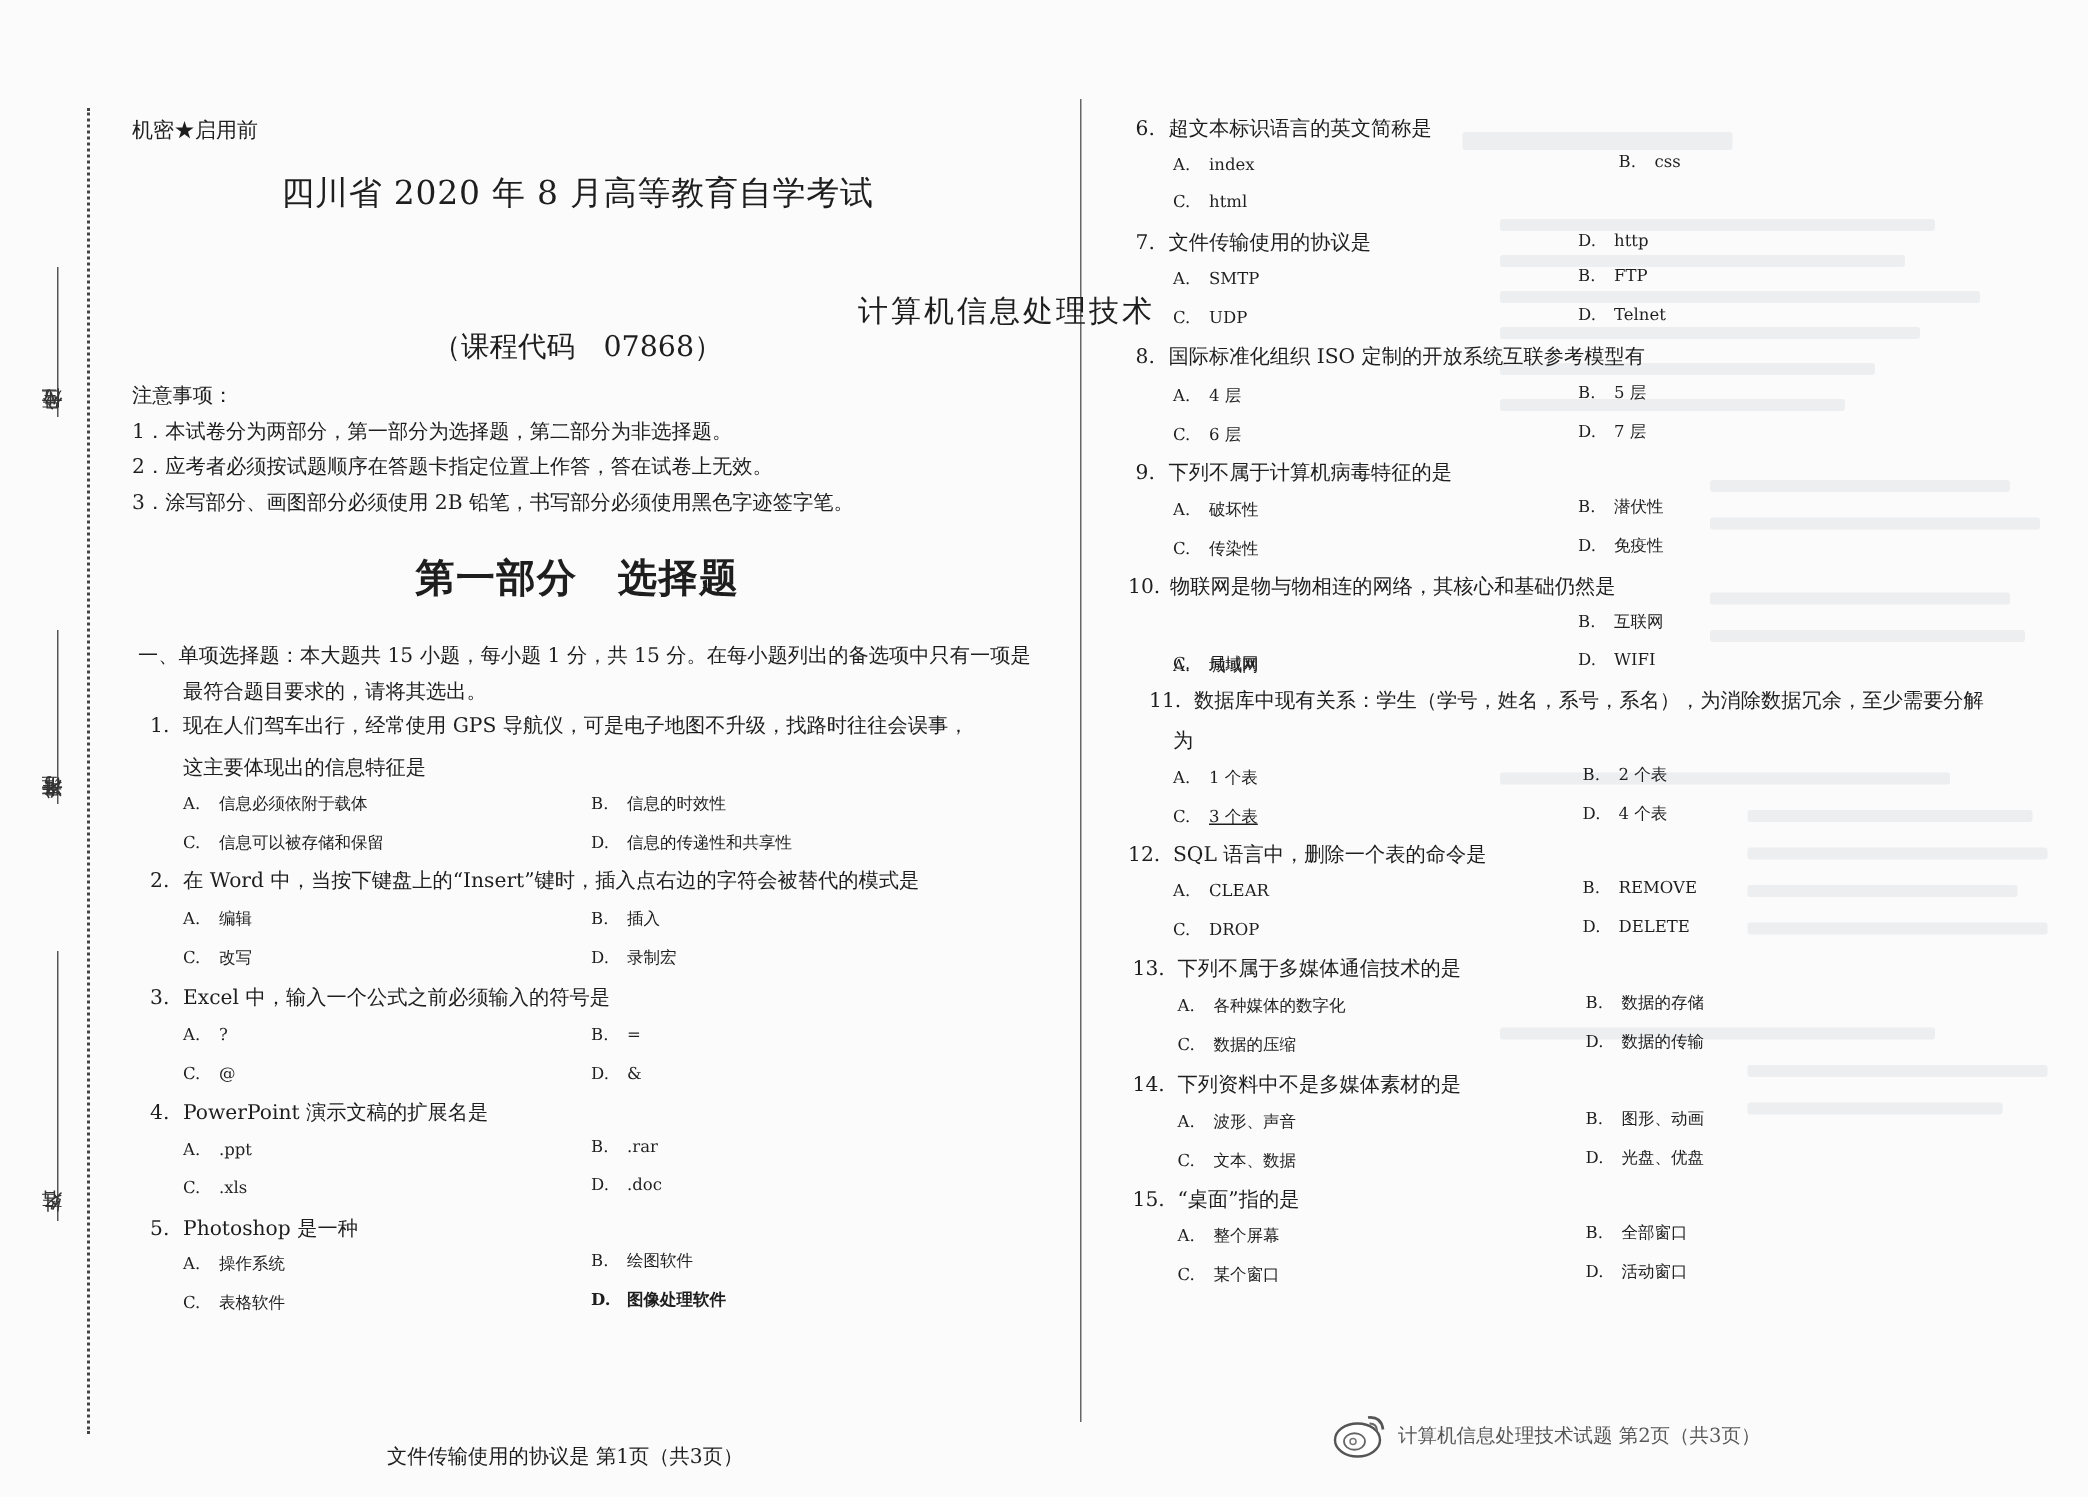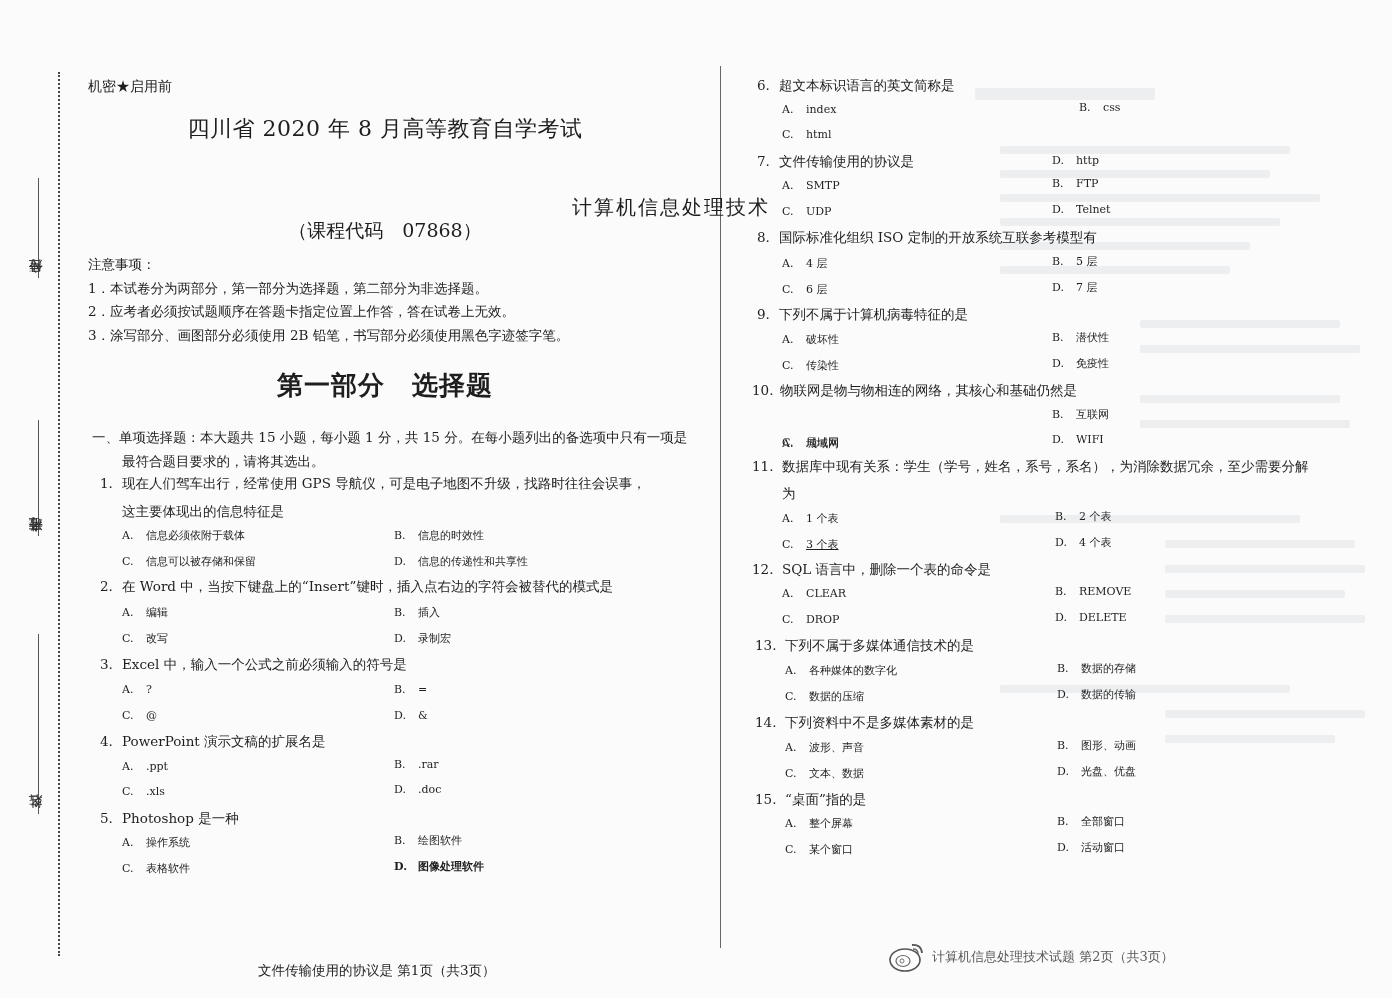--- a/index.html
+++ b/index.html
@@ -173,21 +173,21 @@
 <div class="opt" style="left:1052px;top:330px;"><span class="letter">B.</span><span>潜伏性</span></div>
 <div class="opt" style="left:782px;top:358px;"><span class="letter">C.</span><span>传染性</span></div>
 <div class="opt" style="left:1052px;top:356px;"><span class="letter">D.</span><span>免疫性</span></div>
 
 <div class="q" style="left:752px;top:382px;"><span class="num" style="width:28px;">10.</span><span>物联网是物与物相连的网络，其核心和基础仍然是</span></div>
 <div class="opt" style="left:782px;top:409px;margin-top:27px;"><span class="letter">A.</span><span>城域网</span></div>
 <div class="opt" style="left:1052px;top:407px;"><span class="letter">B.</span><span>互联网</span></div>
 <div class="opt" style="left:782px;top:435px;"><span class="letter">C.</span><span>局域网</span></div>
 <div class="opt" style="left:1052px;top:433px;"><span class="letter">D.</span><span>WIFI</span></div>
 
-<div class="q" style="left:752px;top:458px;"><span class="num" style="width:30px;">11.</span><span>数据库中现有关系：学生（学号，姓名，系号，系名），为消除数据冗余，至少需要分解</span></div>
+<div class="q" style="left:752px;top:458px;"><span class="num" style="width:30px;margin-left:14px;">11.</span><span>数据库中现有关系：学生（学号，姓名，系号，系名），为消除数据冗余，至少需要分解</span></div>
 <div class="q" style="left:782px;top:485px;">为</div>
 <div class="opt" style="left:782px;top:511px;"><span class="letter">A.</span><span>1 个表</span></div>
 <div class="opt" style="left:1055px;top:509px;"><span class="letter">B.</span><span>2 个表</span></div>
 <div class="opt" style="left:782px;top:537px;text-decoration:underline;"><span class="letter">C.</span><span>3 个表</span></div>
 <div class="opt" style="left:1055px;top:535px;"><span class="letter">D.</span><span>4 个表</span></div>
 
 <div class="q" style="left:752px;top:561px;"><span class="num" style="width:30px;">12.</span><span>SQL 语言中，删除一个表的命令是</span></div>
 <div class="opt" style="left:782px;top:587px;"><span class="letter">A.</span><span>CLEAR</span></div>
 <div class="opt" style="left:1055px;top:585px;"><span class="letter">B.</span><span>REMOVE</span></div>
 <div class="opt" style="left:782px;top:613px;"><span class="letter">C.</span><span>DROP</span></div>

